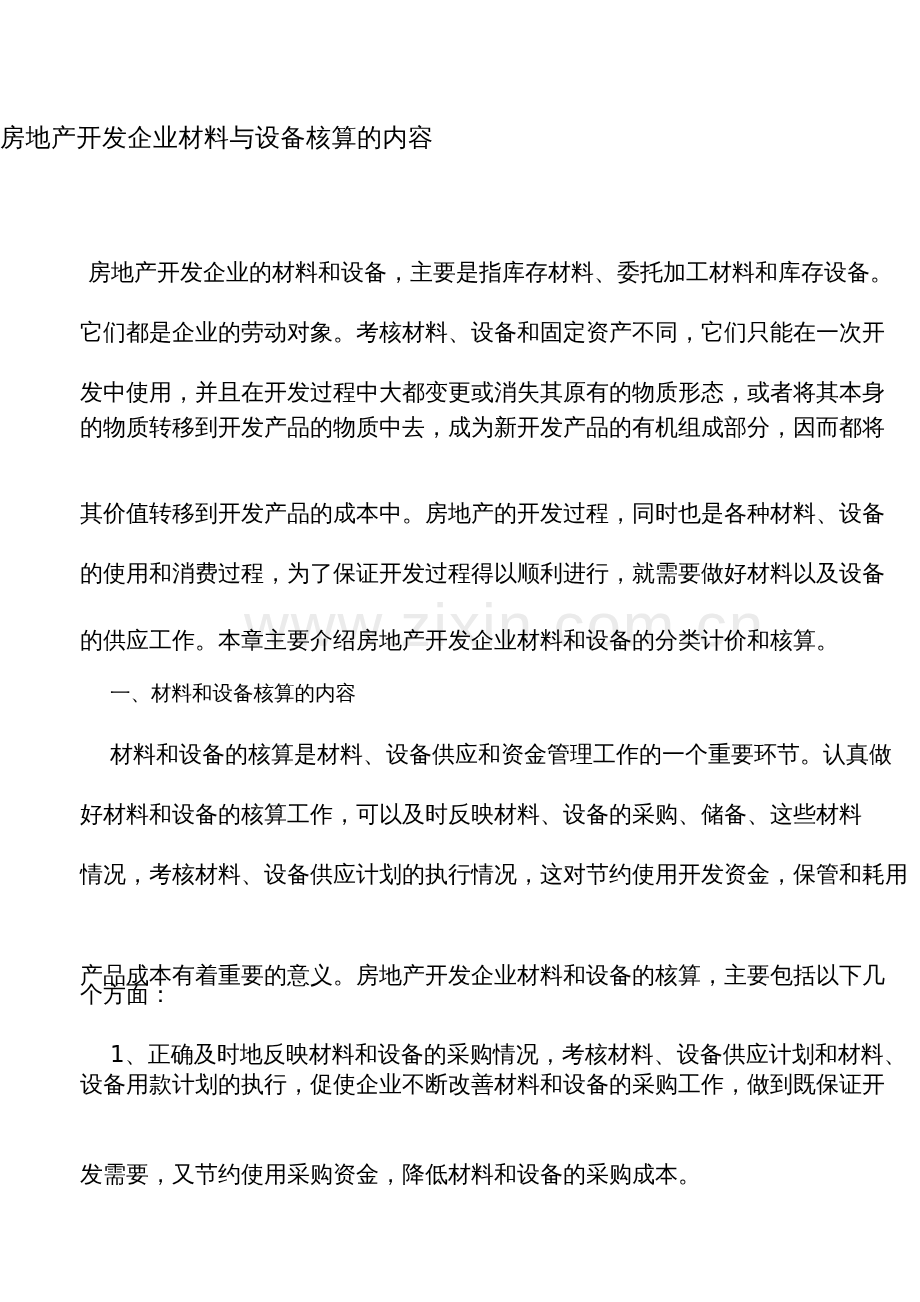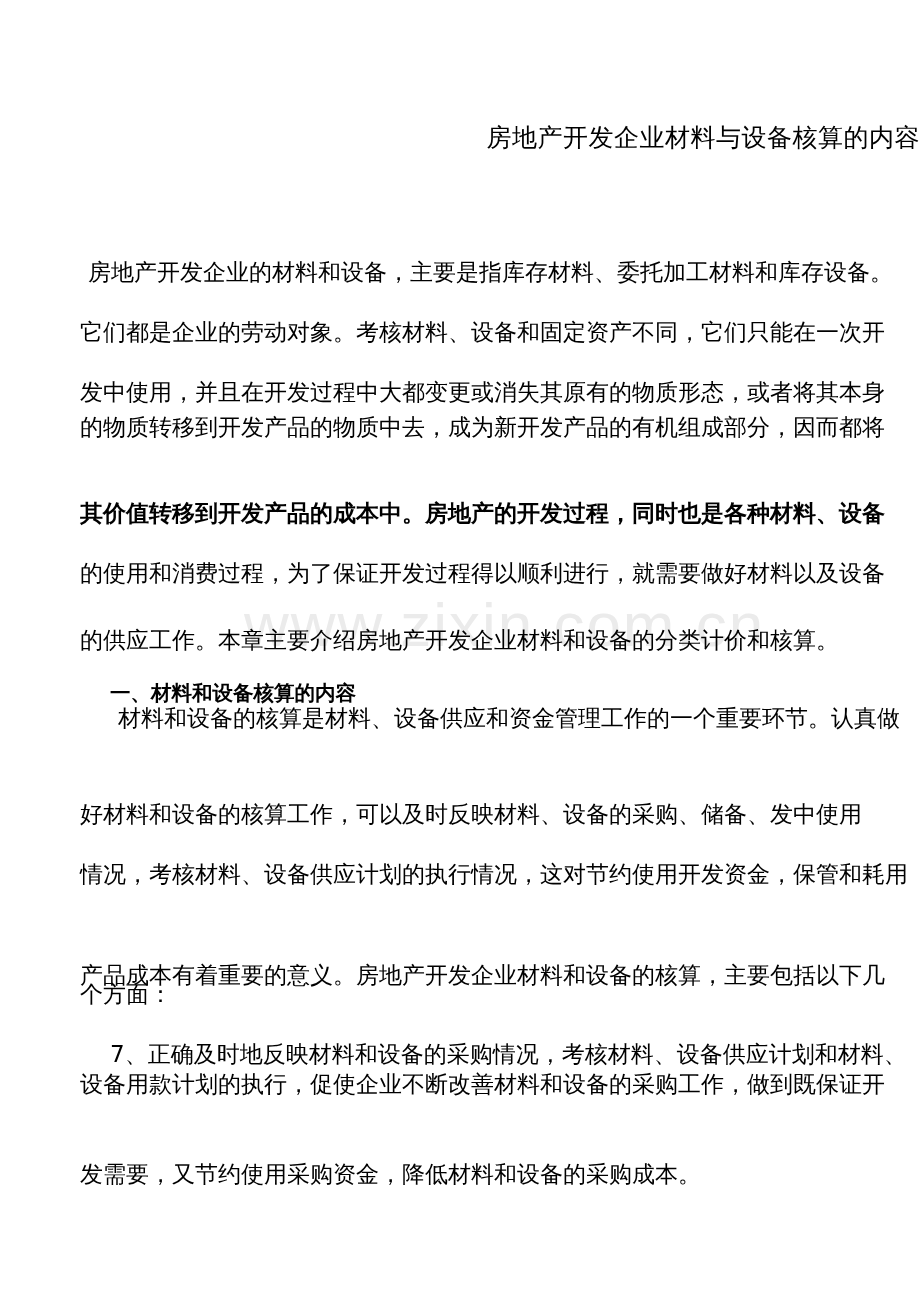--- a/index.html
+++ b/index.html
@@ -19,21 +19,21 @@
       position: absolute;
       left: 0; top: 0;
       width: 920px;
       height: 1302px;
     }
     .title {
       position: absolute;
       left: 0;
       top: 120px;
       width: 920px;
-      text-align: right;
+      text-align: left;
       font-size: 25px;
       line-height: 36px;
       letter-spacing: 0.5px;
     }
     .line {
       position: absolute;
       left: 80px;
       width: 770px;
       font-size: 23px;
       line-height: 30px;
@@ -45,21 +45,20 @@
       text-align-last: left;
     }
     .line.indent1 { left: 88px; width: 762px; }
     .line.indent2 { left: 110px; width: 740px; }
     .heading {
       position: absolute;
       left: 110px;
       font-size: 20.5px;
       line-height: 30px;
       white-space: nowrap;
-      font-weight: bold;
     }
     .watermark {
       position: absolute;
       left: 244px;
       top: 594px;
       font-family: "Liberation Sans", sans-serif;
       font-size: 62px;
       line-height: 62px;
       color: #ebebeb;
       letter-spacing: 2px;
@@ -77,35 +76,35 @@
 
   <div class="content">
 
     <h1 class="title" style="margin:0;font-weight:normal;">房地产开发企业材料与设备核算的内容</h1>
 
     <div>
       <div class="line indent1" style="top:257px;">房地产开发企业的材料和设备，主要是指库存材料、委托加工材料和库存设备。</div>
       <div class="line" style="top:317px;">它们都是企业的劳动对象。考核材料、设备和固定资产不同，它们只能在一次开</div>
       <div class="line" style="top:377px;">发中使用，并且在开发过程中大都变更或消失其原有的物质形态，或者将其本身</div>
       <div class="line" style="top:412px;">的物质转移到开发产品的物质中去，成为新开发产品的有机组成部分，因而都将</div>
-      <div class="line" style="top:498px;font-weight:bold;">其价值转移到开发产品的成本中。房地产的开发过程，同时也是各种材料、设备</div>
+      <div class="line" style="top:498px;">其价值转移到开发产品的成本中。房地产的开发过程，同时也是各种材料、设备</div>
       <div class="line" style="top:558px;">的使用和消费过程，为了保证开发过程得以顺利进行，就需要做好材料以及设备</div>
       <div class="line last" style="top:618px;margin-top:7px;">的供应工作。本章主要介绍房地产开发企业材料和设备的分类计价和核算。</div>
     </div>
 
     <div class="heading" style="top:678px;">一、材料和设备核算的内容</div>
 
     <div>
-      <div class="line indent2" style="top:703px;margin-left:8px;">材料和设备的核算是材料、设备供应和资金管理工作的一个重要环节。认真做</div>
-      <div class="line" style="top:799px;">好材料和设备的核算工作，可以及时反映材料、设备的采购、储备、发中使用</div>
+      <div class="line indent2" style="top:739px;">材料和设备的核算是材料、设备供应和资金管理工作的一个重要环节。认真做</div>
+      <div class="line" style="top:799px;">好材料和设备的核算工作，可以及时反映材料、设备的采购、储备、这些材料</div>
       <div class="line" style="top:859px;">情况，考核材料、设备供应计划的执行情况，这对节约使用开发资金，保管和耗用</div>
       <div class="line" style="top:960px;">产品成本有着重要的意义。房地产开发企业材料和设备的核算，主要包括以下几</div>
       <div class="line last" style="top:979px;">个方面：</div>
     </div>
 
     <div>
-      <div class="line indent2" style="top:1039px;">7、正确及时地反映材料和设备的采购情况，考核材料、设备供应计划和材料、</div>
+      <div class="line indent2" style="top:1039px;">1、正确及时地反映材料和设备的采购情况，考核材料、设备供应计划和材料、</div>
       <div class="line" style="top:1069px;">设备用款计划的执行，促使企业不断改善材料和设备的采购工作，做到既保证开</div>
       <div class="line last" style="top:1159px;">发需要，又节约使用采购资金，降低材料和设备的采购成本。</div>
     </div>
 
   </div>
 </div>
 
 </body></html>

